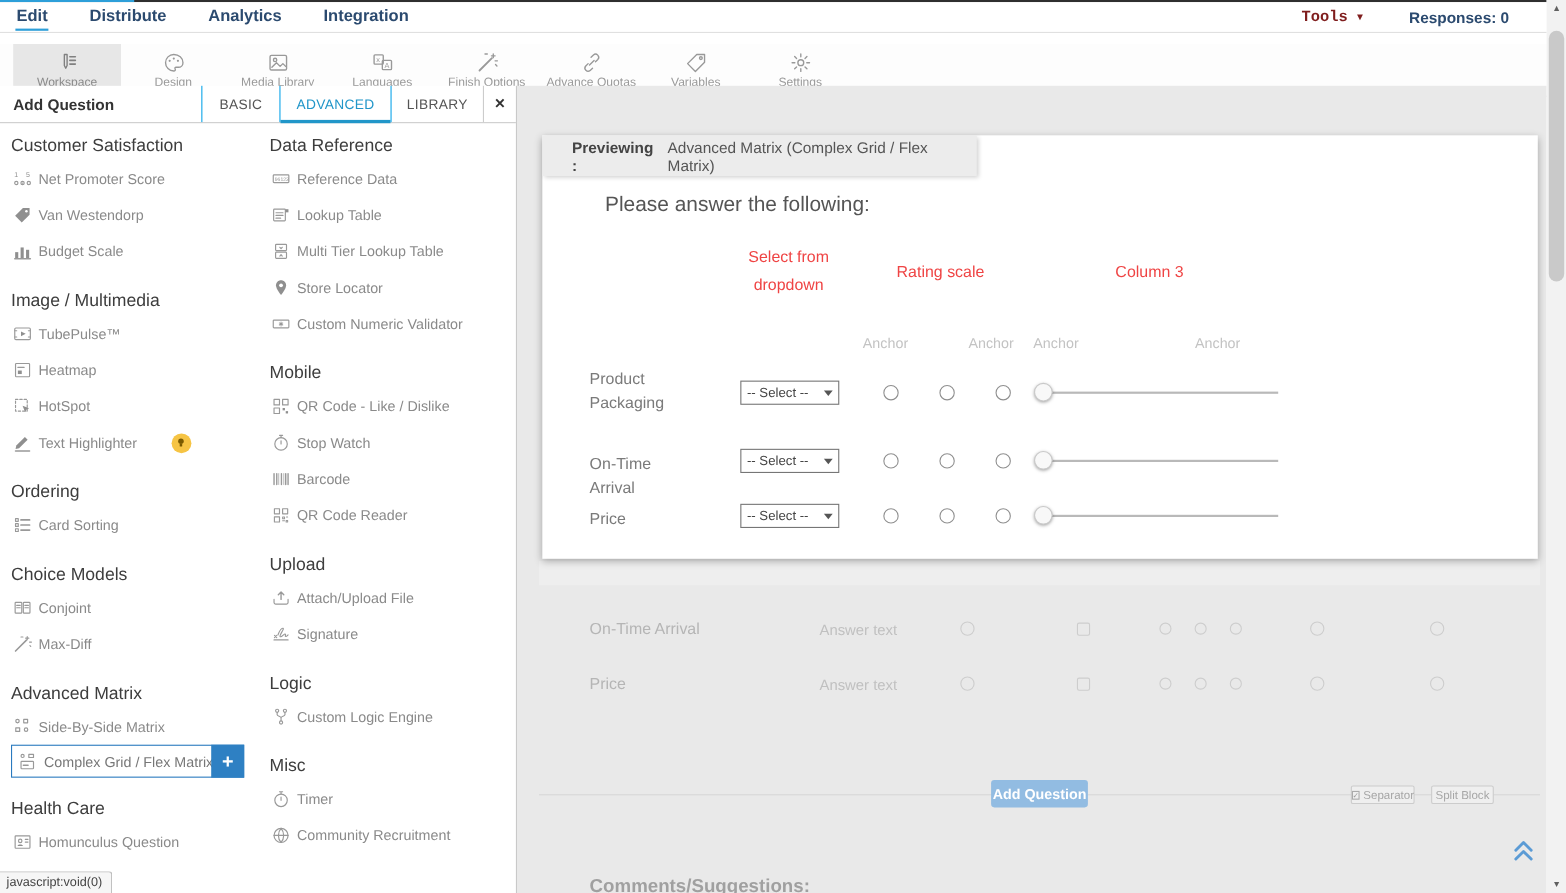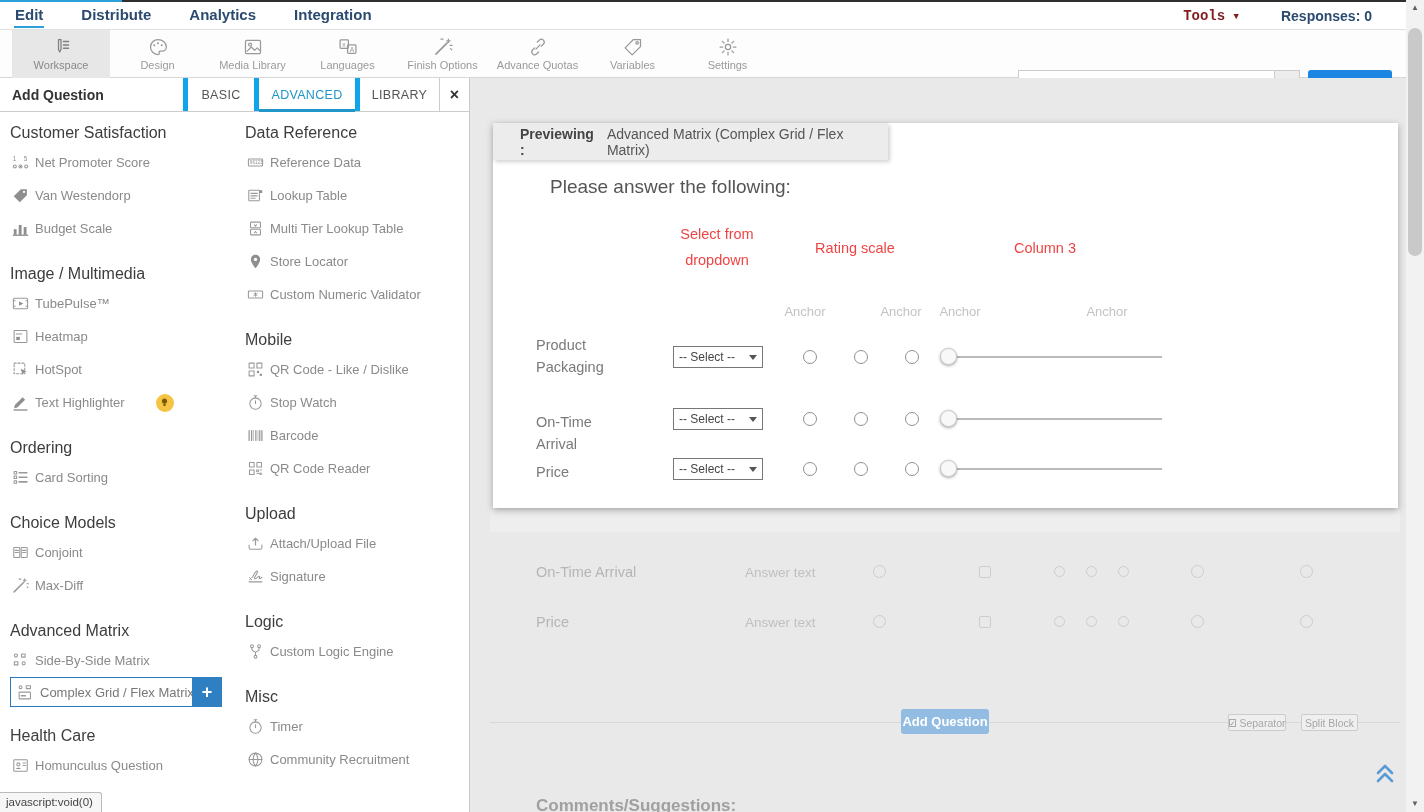--- a/index.html
+++ b/index.html
@@ -16,21 +16,21 @@
     border-bottom:1px solid #e0e0e0; display:flex; align-items:center; }
   #nav-items { display:flex; gap:36px; padding-left:14px; }
   .nav-item { font-size:15px; font-weight:700; color:#2b4a6f; cursor:pointer; padding:3px 1px; }
   .nav-item.active { border-bottom:2px solid #2d9fd9; }
   #nav-right { margin-left:auto; display:flex; gap:42px; padding-right:34px; align-items:center; }
   #tools-menu { font-size:14px; font-weight:700; color:#7f1d1d;font-family:Liberation Mono, monospace; }
   #tools-menu .caret { font-size:9px; vertical-align:1px; }
   #responses-count { font-size:14px; font-weight:700; color:#2b4a6f; }
 
   
-  #toolbar { position:absolute; top:30px; left:0; width:1406px; height:48px; background:#fdfdfd;
+  #toolbar { position:absolute; top:40px; left:0; width:1406px; height:48px; background:#fdfdfd;
     border-bottom:1px solid #d6d6d6; }
   #toolbar-buttons { position:absolute; left:12px; top:0; height:48px; display:flex; }
   .tbtn { width:95px; height:48px; display:flex; flex-direction:column; align-items:center;
     justify-content:center; gap:2px; cursor:pointer; }
   .tbtn.active { background:#e7e7e7; width:98px; }
   .tbtn .tlabel { font-size:11px; color:#9a9a9a; white-space:nowrap; }
   .tbtn.active .tlabel { color:#8a8a8a; }
   .icon svg { stroke:#999; fill:none; stroke-width:1.5; stroke-linecap:round; stroke-linejoin:round; display:block; }
   .tbtn.active .icon svg { stroke:#808080; }
 
@@ -42,21 +42,21 @@
   #preview-button { position:absolute; top:40px; left:1308px; width:84px; height:28px; background:#1b87e3;
     border:none; border-radius:3px; color:#fff; font-size:13px; font-weight:700; display:flex;
     align-items:center; justify-content:center; gap:6px; cursor:pointer; font-family:inherit; }
 
   
   #panel { position:absolute; top:78px; left:0; width:470px; height:734px; background:#fff;
     border-right:1px solid #c9c9c9; }
   #panel-header { height:34px; border-bottom:1px solid #ccc; display:flex; align-items:stretch; }
   #panel-title { font-size:14px; font-weight:700; color:#333; padding:9px 0 0 12px; flex:1; }
   .tab { display:flex; align-items:center; justify-content:center; font-size:12.5px; color:#555;
-    border-left:5px solid #0ea5e9; cursor:pointer; letter-spacing:.3px; position:relative; }
+    border-left:1px solid #0ea5e9; cursor:pointer; letter-spacing:.3px; position:relative; }
   .tab:nth-child(1){ width:71px; } .tab:nth-child(2){ width:101px; } .tab:nth-child(3){ width:84px; }
   .tab.active { color:#2196c9; }
   .tab.active:after { content:""; position:absolute; left:0; right:0; bottom:-1px; height:3px; background:#2196c9; }
   #panel-close { width:30px; border-left:1px solid #ccc; display:flex; align-items:center;
     justify-content:center; font-size:16px; font-weight:700; color:#333; cursor:pointer; }
   .panel-col { position:absolute; top:36px; width:226px; }
   #panel-col-1 { left:10px; } #panel-col-2 { left:245px; }
   .sec-title { font-size:16px; color:#3d3d3d; margin:20px 0 4px 0; }
   .panel-col .sec-title:first-child { margin-top:10px; }
   .pitem { height:33px; display:flex; align-items:center; gap:5px; color:#8a8a8a; font-size:13px;

